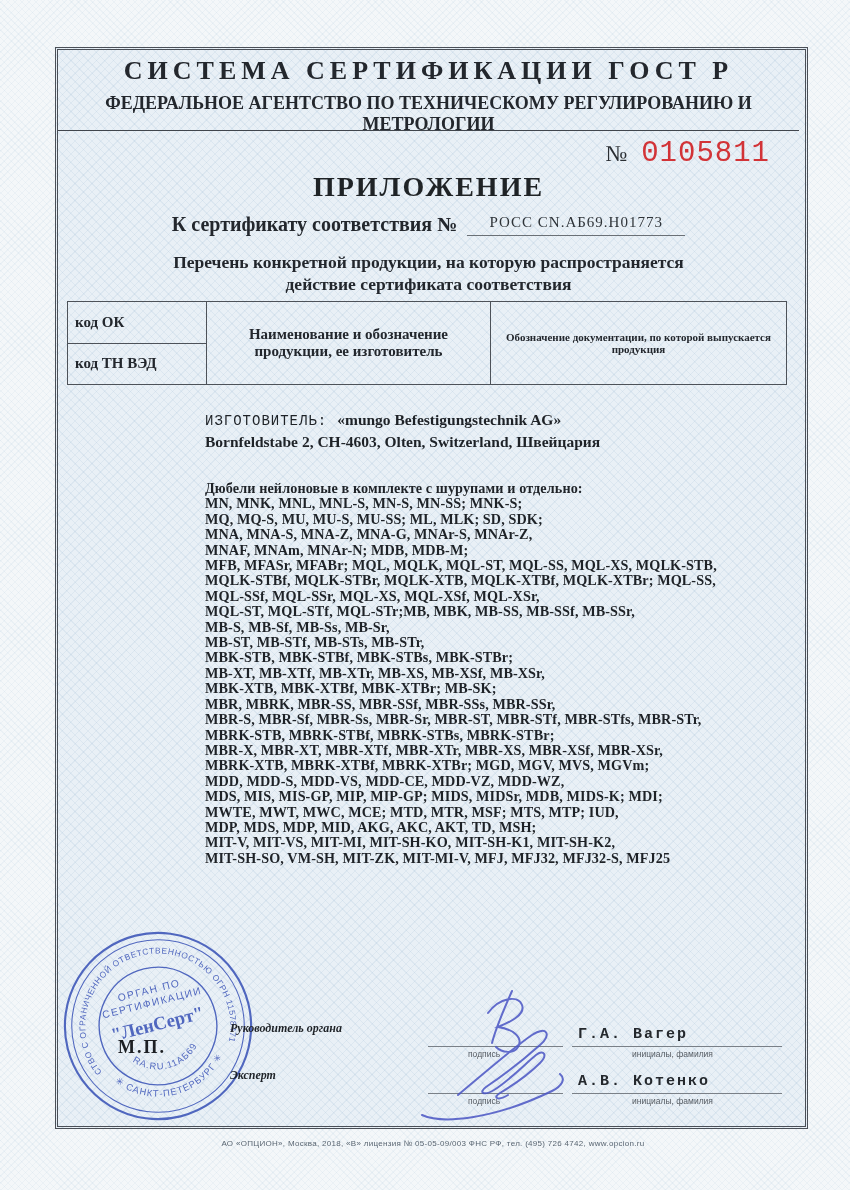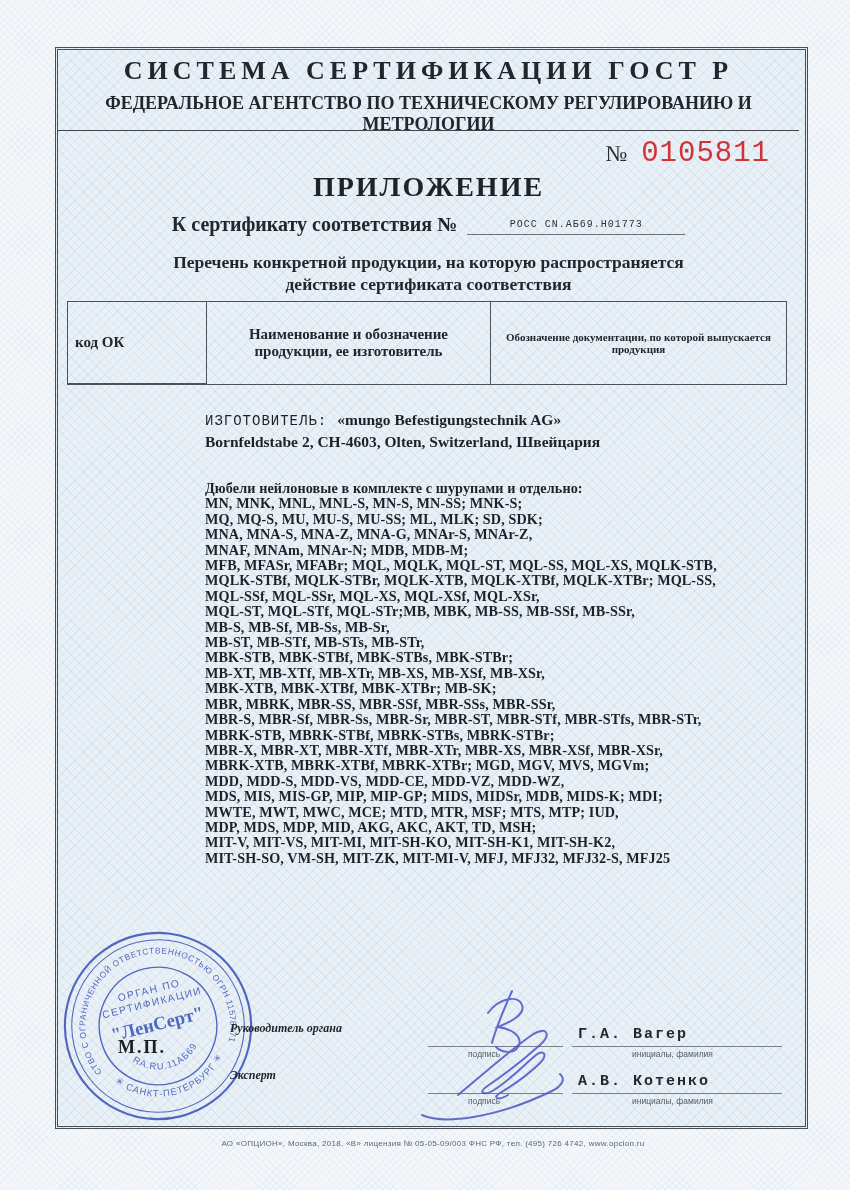--- a/index.html
+++ b/index.html
@@ -27,21 +27,21 @@
   .hdr-sep{position:absolute;left:58px;top:130px;width:741px;height:0;border-top:1px solid #41464d;}
 
   .blank-no{top:137px;text-align:right;right:80px;left:auto;width:auto;}
   .blank-no .nosign{font-size:23px;color:#2a2e33;margin-right:14px;}
   .blank-no .digits{font-family:"Liberation Mono",monospace;font-size:29px;color:#d23337;letter-spacing:1px;}
 
   .appendix{top:171px;font-weight:bold;font-size:28px;letter-spacing:2px;color:#1f2326;}
 
   .certline{top:213px;font-size:20px;font-weight:bold;color:#23272d;}
   .certline .numwrap{display:inline-block;width:218px;border-bottom:1px solid #6a7076;margin-left:10px;vertical-align:baseline;}
-  .certline .numval{display:block;transform:translateY(-4px);font-family:Liberation Mono, monospace;font-weight:normal;font-size:10px;letter-spacing:1px;color:#2e3338;}
+  .certline .numval{display:block;transform:translateY(-4px);font-family:Liberation Serif, serif;font-weight:normal;font-size:15px;letter-spacing:1px;color:#2e3338;}
 
   .scope1{top:252px;font-weight:bold;font-size:17.5px;color:#23272d;}
   .scope2{top:274px;font-weight:bold;font-size:17.5px;color:#23272d;}
 
   .tbl{position:absolute;left:67px;top:301px;width:718px;height:82px;border:1px solid #4d5259;display:flex;}
   .tbl .c1{width:138px;border-right:1px solid #4d5259;display:flex;flex-direction:column;}
   .tbl .c1 .half{flex:1;display:flex;align-items:center;padding-left:7px;font-weight:bold;font-size:15px;color:#23272d;}
   .tbl .c1 .half.top{border-bottom:1px solid #4d5259;}
   .tbl .c2{width:284px;border-right:1px solid #4d5259;display:flex;align-items:center;justify-content:center;text-align:center;font-weight:bold;font-size:15px;color:#23272d;padding:0 30px;box-sizing:border-box;}
   .tbl .c3{flex:1;display:flex;align-items:center;justify-content:center;text-align:center;font-weight:bold;font-size:11px;color:#23272d;padding:0 12px;box-sizing:border-box;}
@@ -97,20 +97,21 @@
   <div class="centerband certline">
     <span>К сертификату соответствия №</span><span class="numwrap"><span class="numval">РОСС CN.АБ69.Н01773</span></span>
   </div>
 
   <div class="centerband scope1">Перечень конкретной продукции,  на которую распространяется</div>
   <div class="centerband scope2">действие сертификата соответствия</div>
 
   <div class="tbl">
     <div class="c1">
       <div class="half top">код ОК</div>
+      <div class="half">код ТН ВЭД</div>
     </div>
     <div class="c2">Наименование и обозначение продукции, ее изготовитель</div>
     <div class="c3">Обозначение документации, по которой выпускается продукция</div>
   </div>
 
   <div class="abs mfr1">
     <span class="lbl">ИЗГОТОВИТЕЛЬ:</span><span class="nm">«mungo Befestigungstechnik AG»</span>
   </div>
   <div class="abs mfr2">Bornfeldstabe 2, CH-4603, Olten, Switzerland, Швейцария</div>
 

